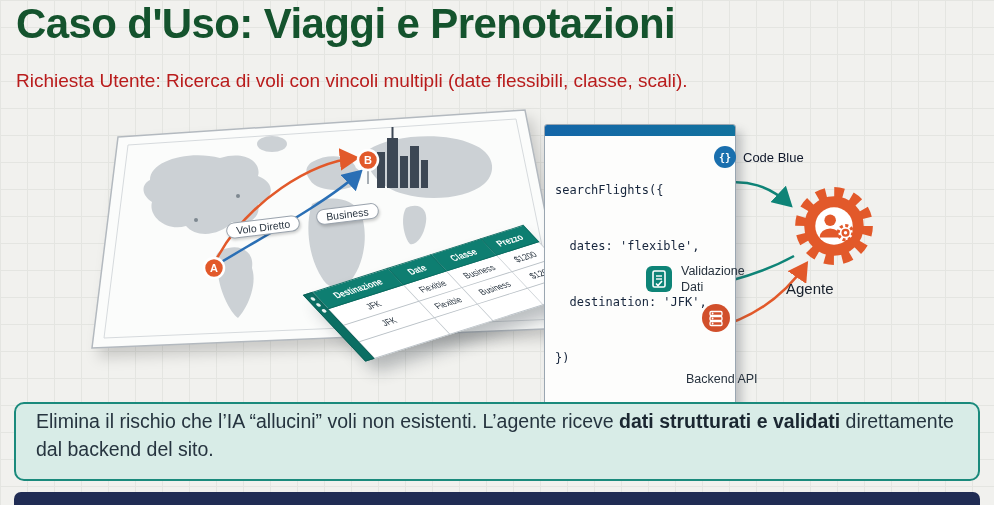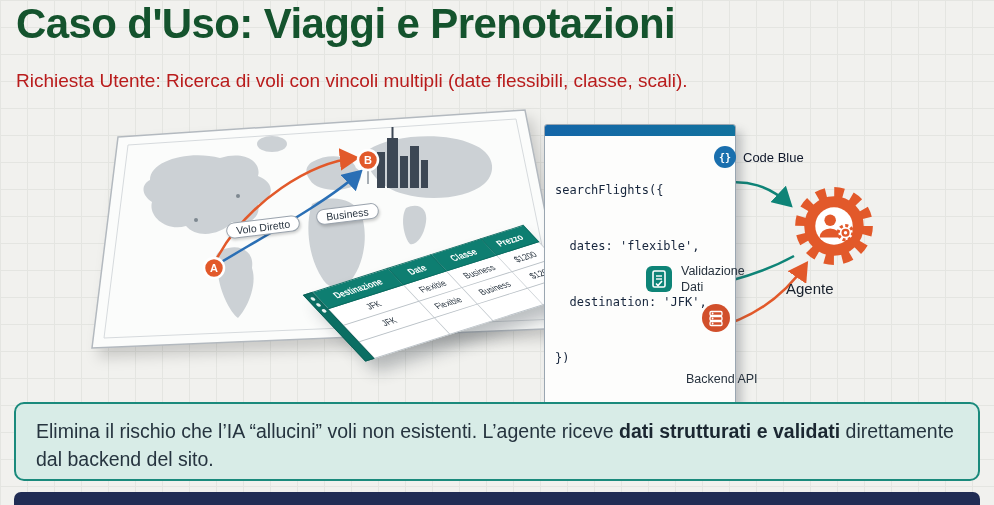--- a/index.html
+++ b/index.html
@@ -78,21 +78,21 @@
   }
   .flights-table td {
     font-size:11px; color:#24303c; padding:0 3px; height:25px;
     border:1px solid #b9c0c6; text-align:center; white-space:nowrap;
   }
 
   
   .callout {
     position:absolute; left:14px; right:14px; top:402px; height:79px;
     background:#d8ece7; border:2px solid #1a8a7c; border-radius:10px;
-    padding:13px 20px; color:#26343f; font-size:19.5px; line-height:1.45;
+    padding:3px 20px; color:#26343f; font-size:19.5px; line-height:1.45;
   }
   .callout strong { font-weight:700; color:#1b2731; }
 
   
   .bottom-bar {
     position:absolute; left:14px; right:14px; bottom:0; height:13px;
     background:#202c54; border-radius:7px 7px 0 0;
   }
 
   svg text { font-family:"Liberation Sans", sans-serif; }

